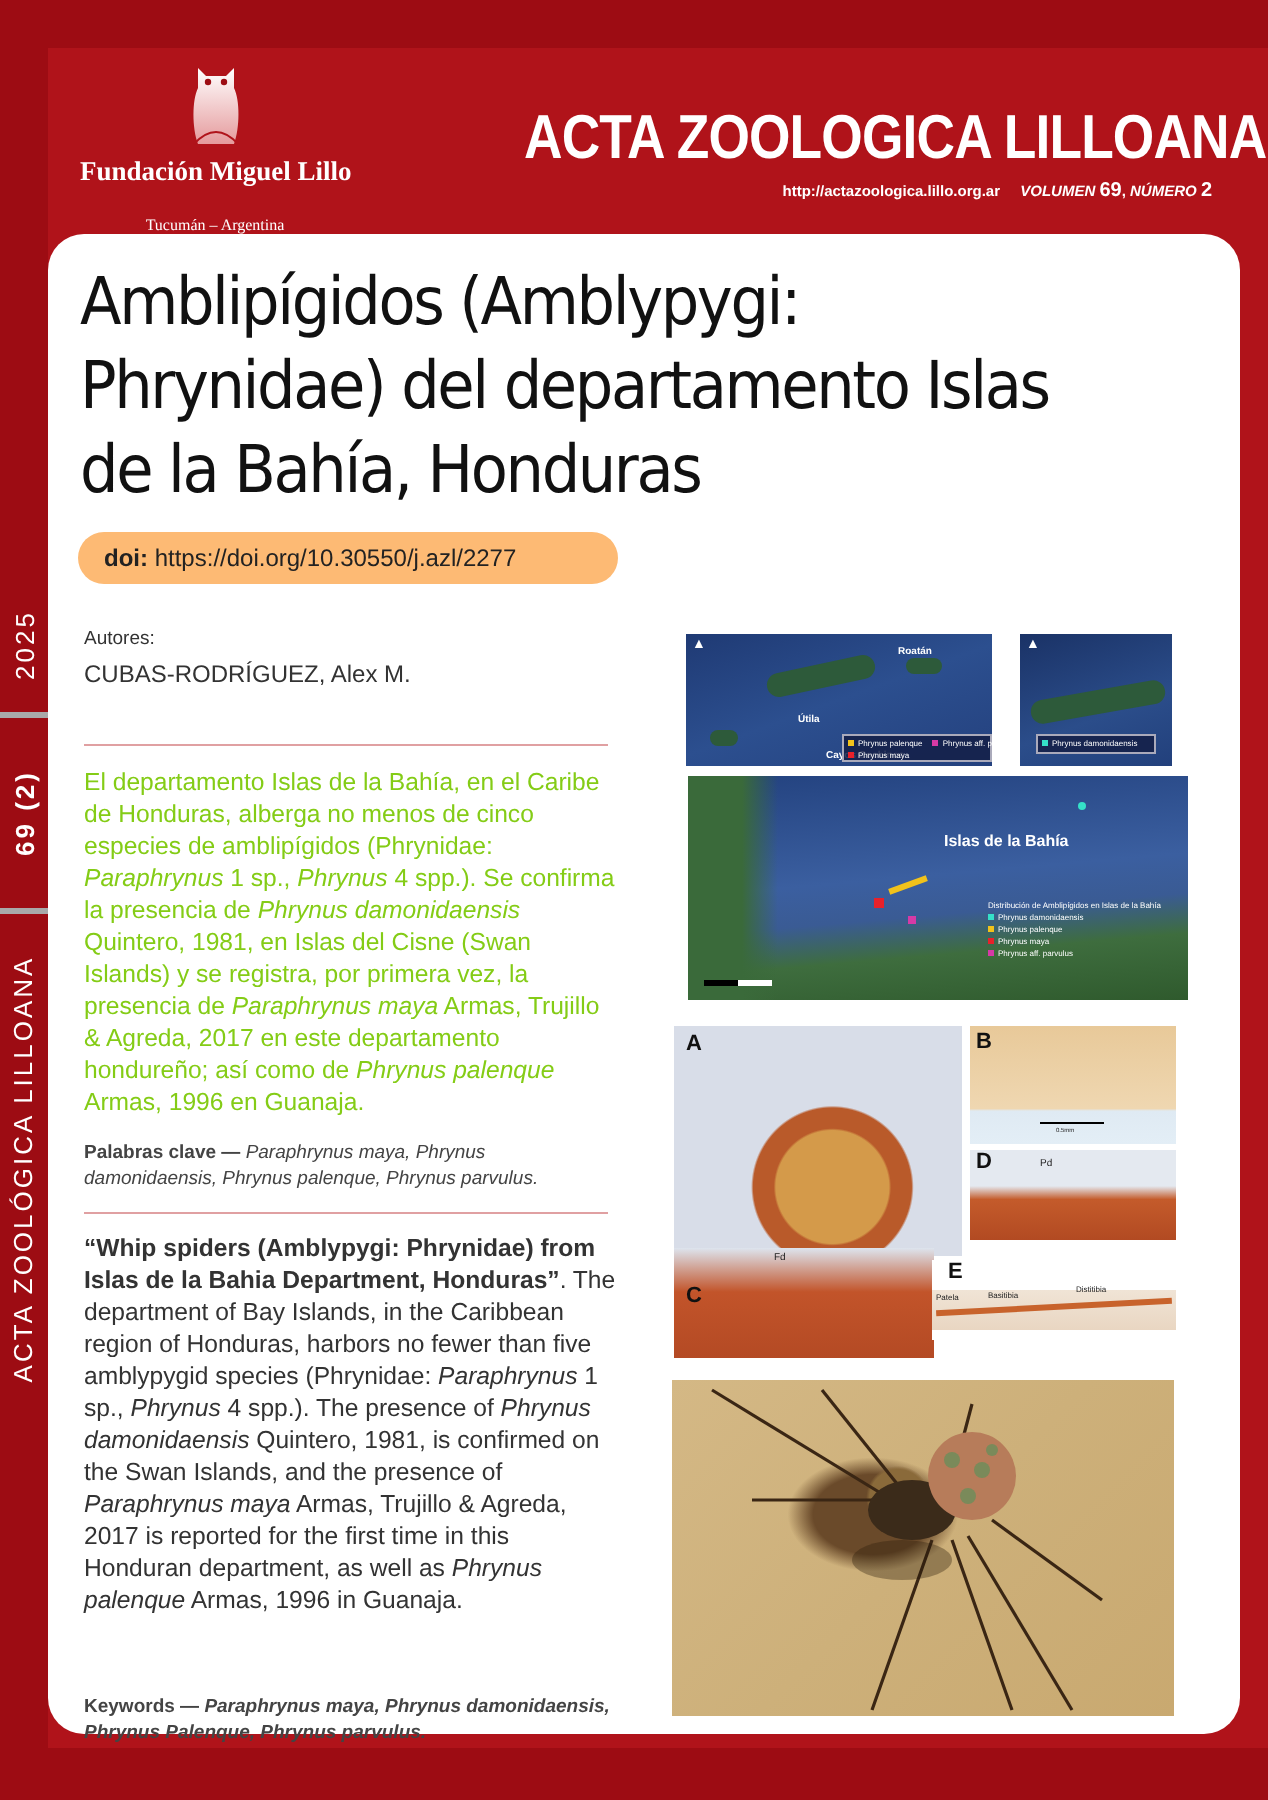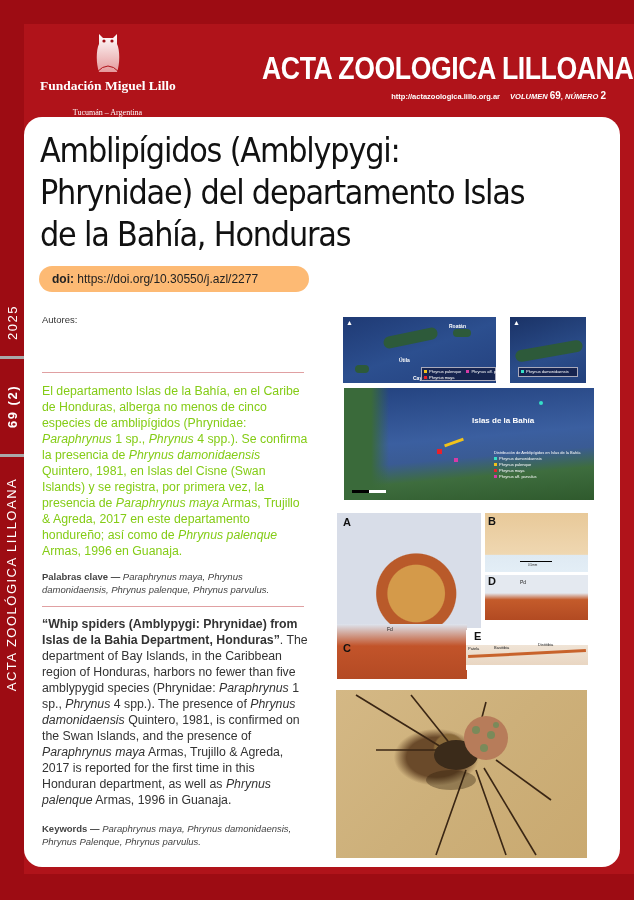--- a/index.html
+++ b/index.html
@@ -68,21 +68,21 @@
   }
   .doi b { font-weight: bold; }
 
   .leftcol { position: absolute; left: 42px; width: 266px; color: #333; }
   .authors-label { top: 314px; font-size: 9.5px; }
   .authors { top: 329px; font-size: 12px; line-height: 17px; }
   .rule { position: absolute; left: 42px; width: 262px; height: 1px; background: #e0a0a2; }
   .abstract { top: 383px; font-size: 12.3px; line-height: 16px; color: #84cc16; }
   .keywords { top: 570px; font-size: 9.5px; line-height: 13px; color: #444; }
   .abstract-en { top: 616px; font-size: 12.3px; line-height: 16px; color: #333; }
-  .keywords-en { top: 822px; font-size: 9.5px; line-height: 13px; color: #444; }
+  .keywords-en { top: 847px; font-size: 9.5px; line-height: 13px; color: #444; font-weight: bold; }
   i { font-style: italic; }
 
   .fig { position: absolute; overflow: hidden; }
   .map1 { left: 343px; top: 317px; width: 153px; height: 66px;
     background: linear-gradient(160deg, #1f3a74 0%, #2c4f8f 50%, #24417e 100%); }
   .map2 { left: 510px; top: 317px; width: 76px; height: 66px;
     background: linear-gradient(160deg, #1a3266 0%, #2b4d8a 60%, #22407c 100%); }
   .map3 { left: 344px; top: 388px; width: 250px; height: 112px;
     background: linear-gradient(175deg, #23427f 0%, #3b5fa0 45%, #3a5b94 60%, #3e6d3e 75%, #2f5a2d 100%); }
   .photoA { left: 337px; top: 513px; width: 144px; height: 115px; background: radial-gradient(circle at 55% 70%, #d49a4a 0 25%, #b95a2a 26% 35%, #d8dde8 36%); }
@@ -152,20 +152,21 @@
 
 <h1 class="article-title">Amblipígidos (Amblypygi: Phrynidae) del departamento Islas de la Bahía, Honduras</h1>
 
 <div class="doi">
   <b>doi:</b>
   <span>https://doi.org/10.30550/j.azl/2277</span>
 </div>
 
 <div class="leftcol authors-label">Autores:</div>
 <div class="leftcol authors">
+  <div>CUBAS-RODRÍGUEZ, Alex M.</div>
 </div>
 
 <div class="rule" style="top:372px;"></div>
 
 <p class="leftcol abstract"><span>El departamento Islas de la Bahía, en el Caribe de Honduras, alberga no menos de cinco especies de amblipígidos (Phrynidae: </span><i>Paraphrynus</i><span> 1 sp., </span><i>Phrynus</i><span> 4 spp.). Se confirma la presencia de </span><i>Phrynus damonidaensis</i><span> Quintero, 1981, en Islas del Cisne (Swan Islands) y se registra, por primera vez, la presencia de </span><i>Paraphrynus maya</i><span> Armas, Trujillo &amp; Agreda, 2017 en este departamento hondureño; así como de </span><i>Phrynus palenque</i><span> Armas, 1996 en Guanaja.</span></p>
 
 <p class="leftcol keywords"><b>Palabras clave —</b> <i>Paraphrynus maya, Phrynus damonidaensis, Phrynus palenque, Phrynus parvulus.</i></p>
 
 <div class="rule" style="top:606px;"></div>
 

